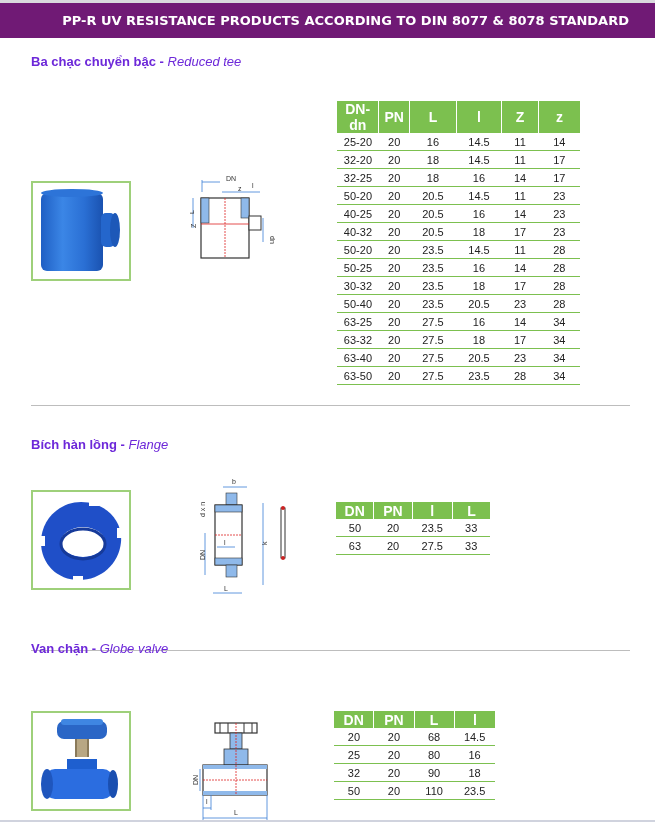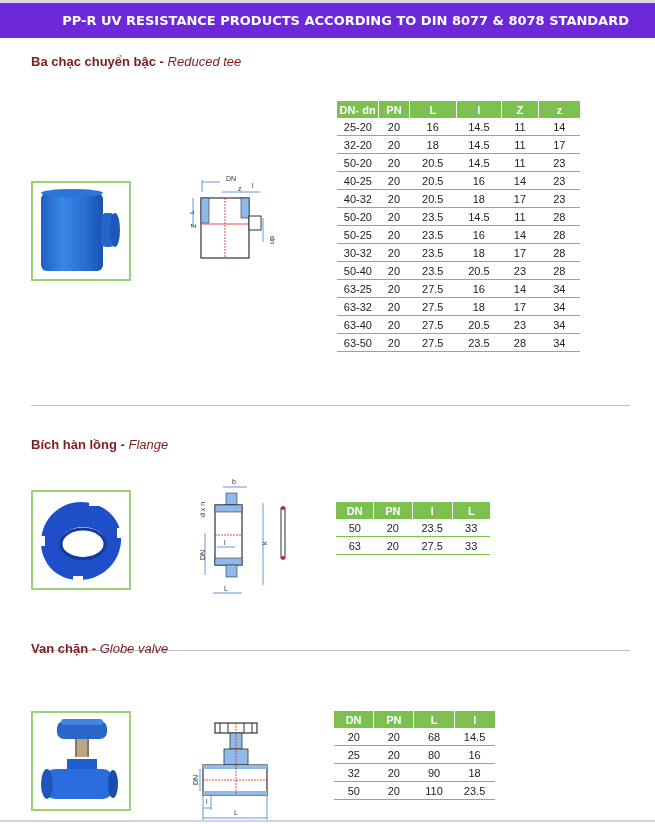--- a/index.html
+++ b/index.html
@@ -1,31 +1,31 @@
 <!DOCTYPE html>
 <html><head>
 <meta charset="utf-8">
 <style>
   html, body { margin:0; padding:0; background:#ffffff; }
   body { width:655px; height:824px; position:relative; overflow:hidden;
          font-family:"Liberation Sans", sans-serif; color:#222; }
   .topline { position:absolute; left:0; top:0; width:655px; height:3px; background:#d9d9dd; }
-  .banner { position:absolute; left:0; top:3px; width:655px; height:35px; background:#6d28d9;
+  .banner { position:absolute; left:0; top:3px; width:655px; height:35px; background:#701a75;
             color:#fff; font-family:"DejaVu Sans", sans-serif; font-weight:bold; font-size:13px;
             line-height:35px; text-align:right; padding-right:26px; box-sizing:border-box; letter-spacing:0px; }
-  .sec-title { position:absolute; left:31px; font-size:13px; color:#7f1d1d; }
+  .sec-title { position:absolute; left:31px; font-size:13px; color:#6d28d9; }
   .sec-title b { font-weight:bold; }
   .sec-title i { font-style:italic; }
   .photo { position:absolute; border:2px solid #9ed07a; background:#fff; box-sizing:border-box; }
   .diagram { position:absolute; }
   .divider { position:absolute; left:31px; width:599px; height:1px; background:#bdbdbd; }
   .bottomline { position:absolute; left:0; top:820px; width:655px; height:2px; background:#d0d3de; }
   table.spec { position:absolute; border-collapse:collapse; font-size:11px; color:#222; }
   table.spec th { background:#7cc04f; color:#fff; font-weight:bold; height:17px; padding:0;
-                  border-right:1px solid #fff; text-align:center; font-size:11px; }
+                  border-right:1px solid #fff; text-align:center; font-size:14px; }
   table.spec th:last-child { border-right:none; }
   table.spec td { height:17px; padding:0; text-align:center; border-bottom:1px solid #7cc04f; }
 </style>
 </head>
 <body>
 
 <div class="topline"></div>
 <div class="banner">PP-R UV RESISTANCE PRODUCTS ACCORDING TO DIN 8077 &amp; 8078 STANDARD</div>
 
 <div class="sec-title" style="top:54px;">
@@ -94,20 +94,28 @@
         <td>14.5</td>
         <td>11</td>
         <td>14</td>
       </tr>
       <tr>
         <td>32-20</td>
         <td>20</td>
         <td>18</td>
         <td>14.5</td>
         <td>11</td>
+        <td>17</td>
+      </tr>
+      <tr>
+        <td>32-25</td>
+        <td>20</td>
+        <td>18</td>
+        <td>16</td>
+        <td>14</td>
         <td>17</td>
       </tr>
       <tr>
         <td>50-20</td>
         <td>20</td>
         <td>20.5</td>
         <td>14.5</td>
         <td>11</td>
         <td>23</td>
       </tr>

